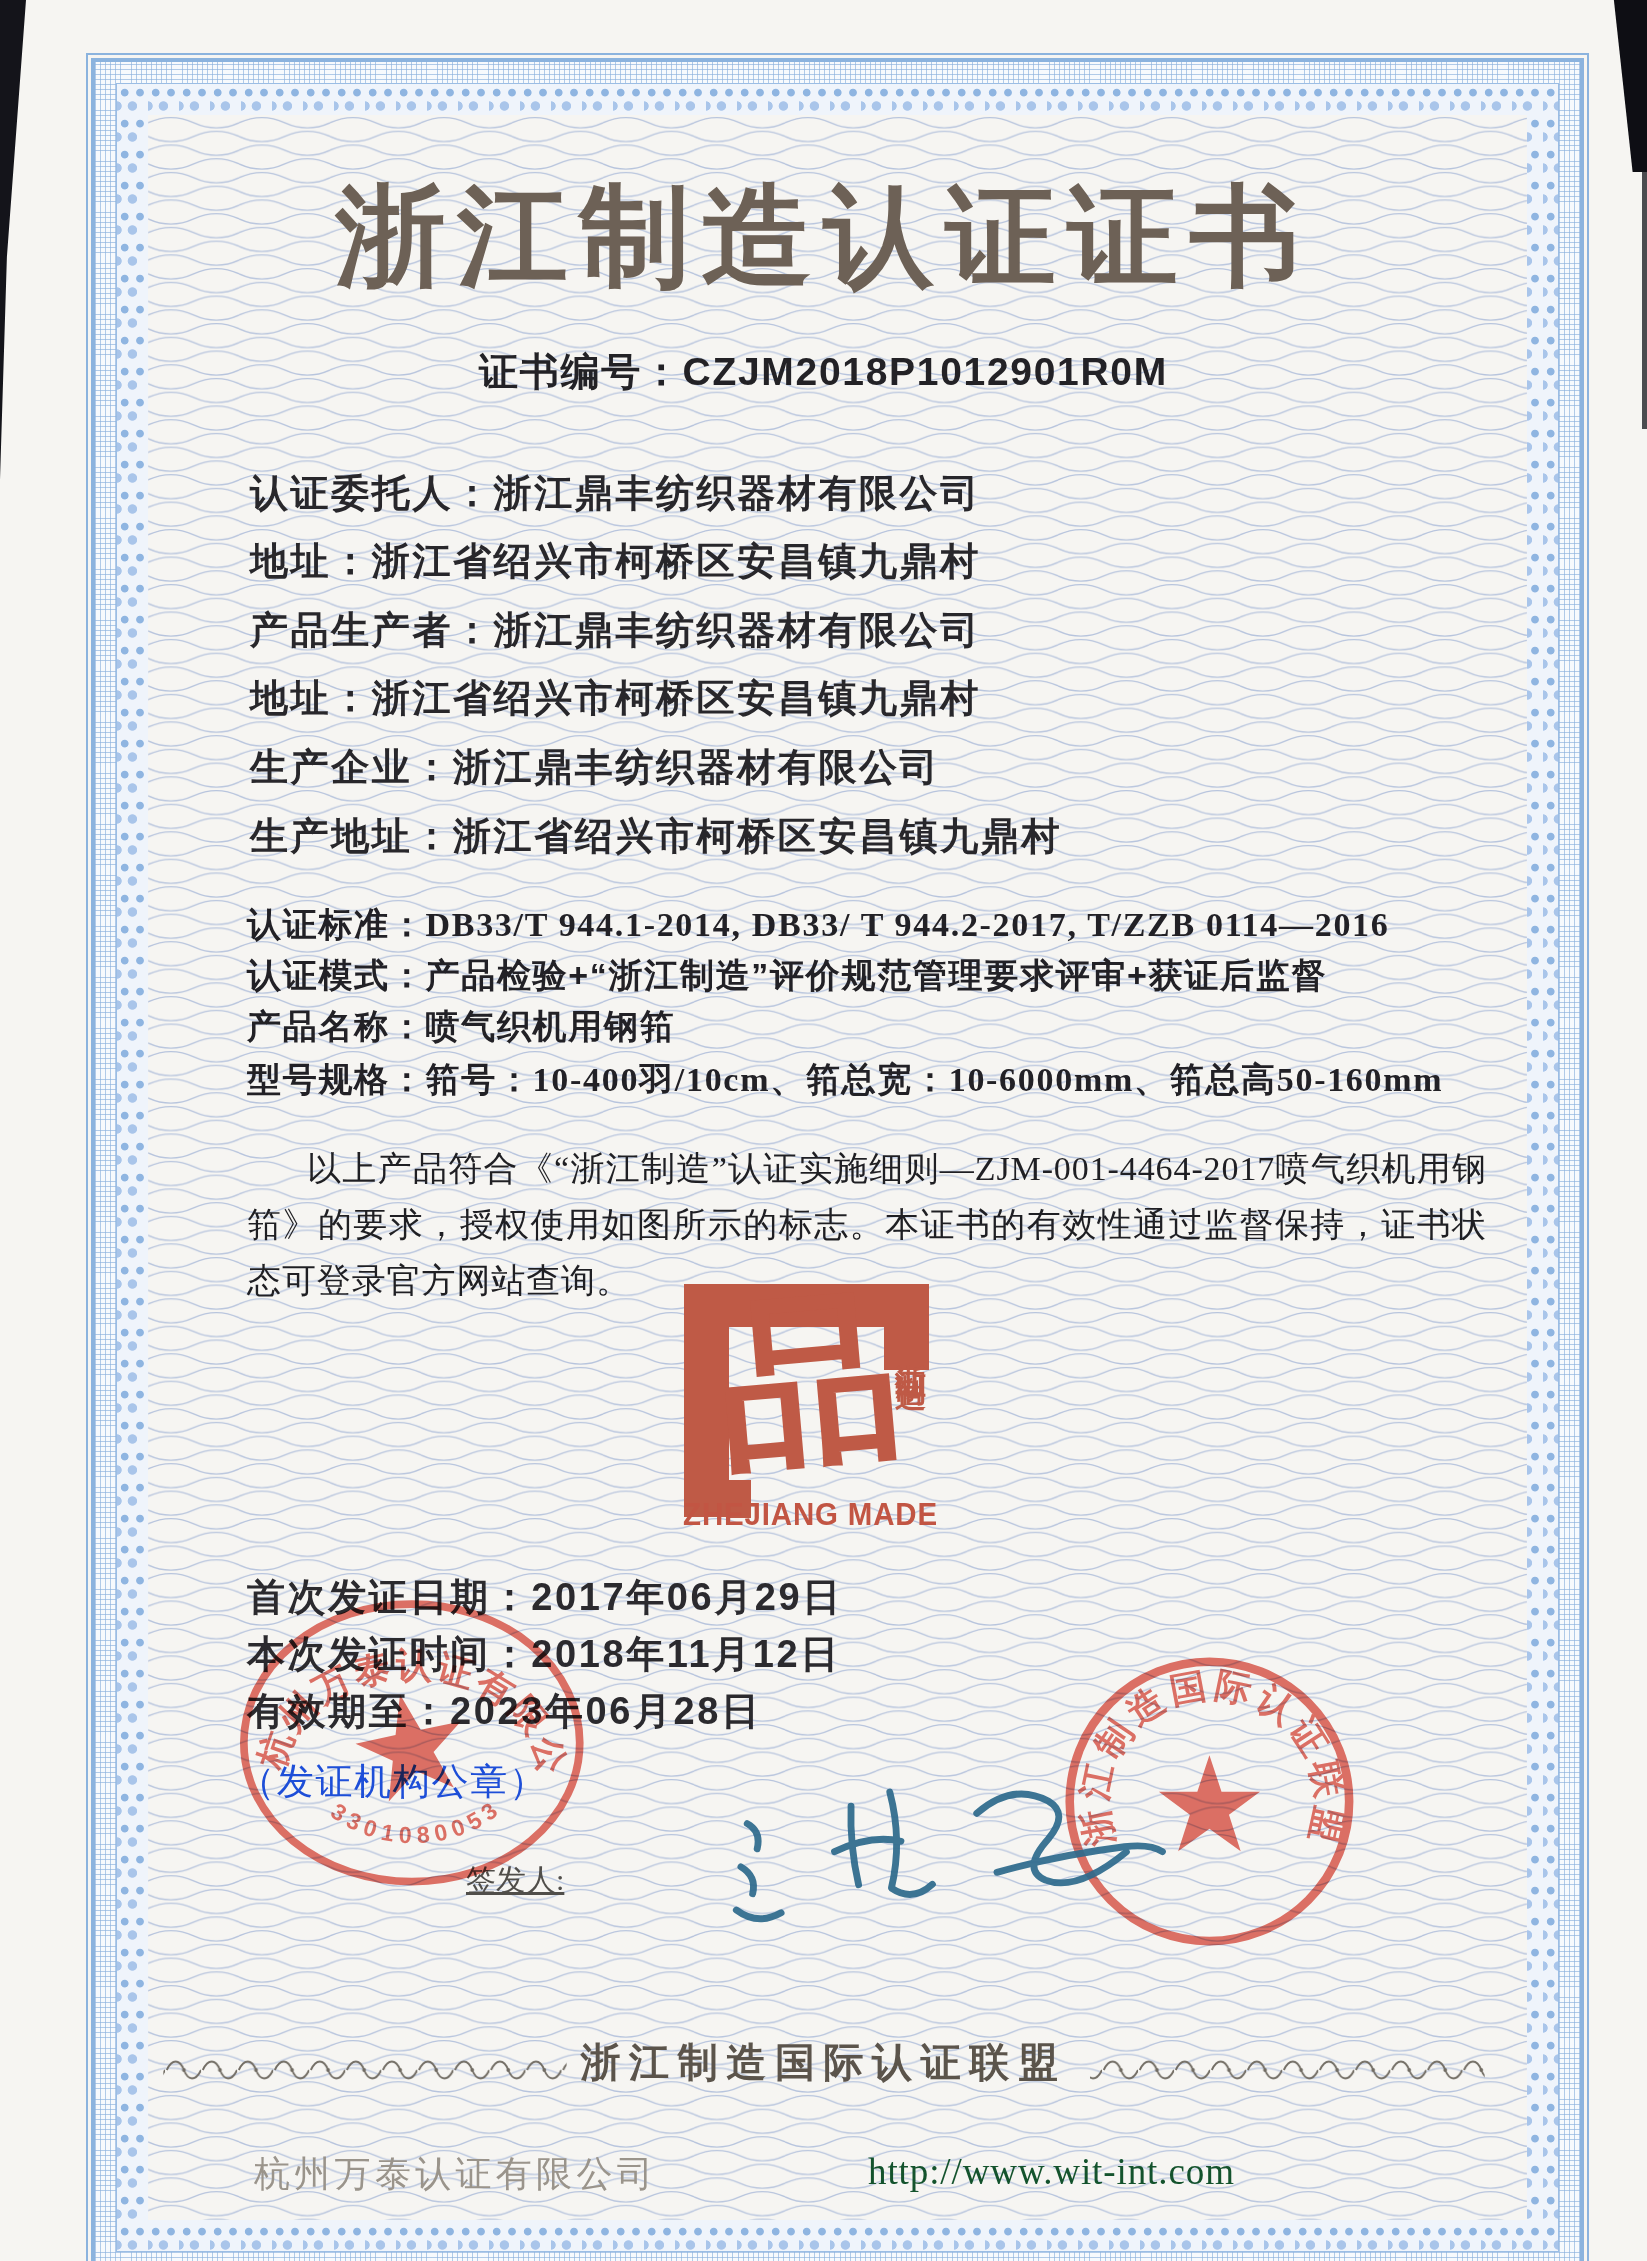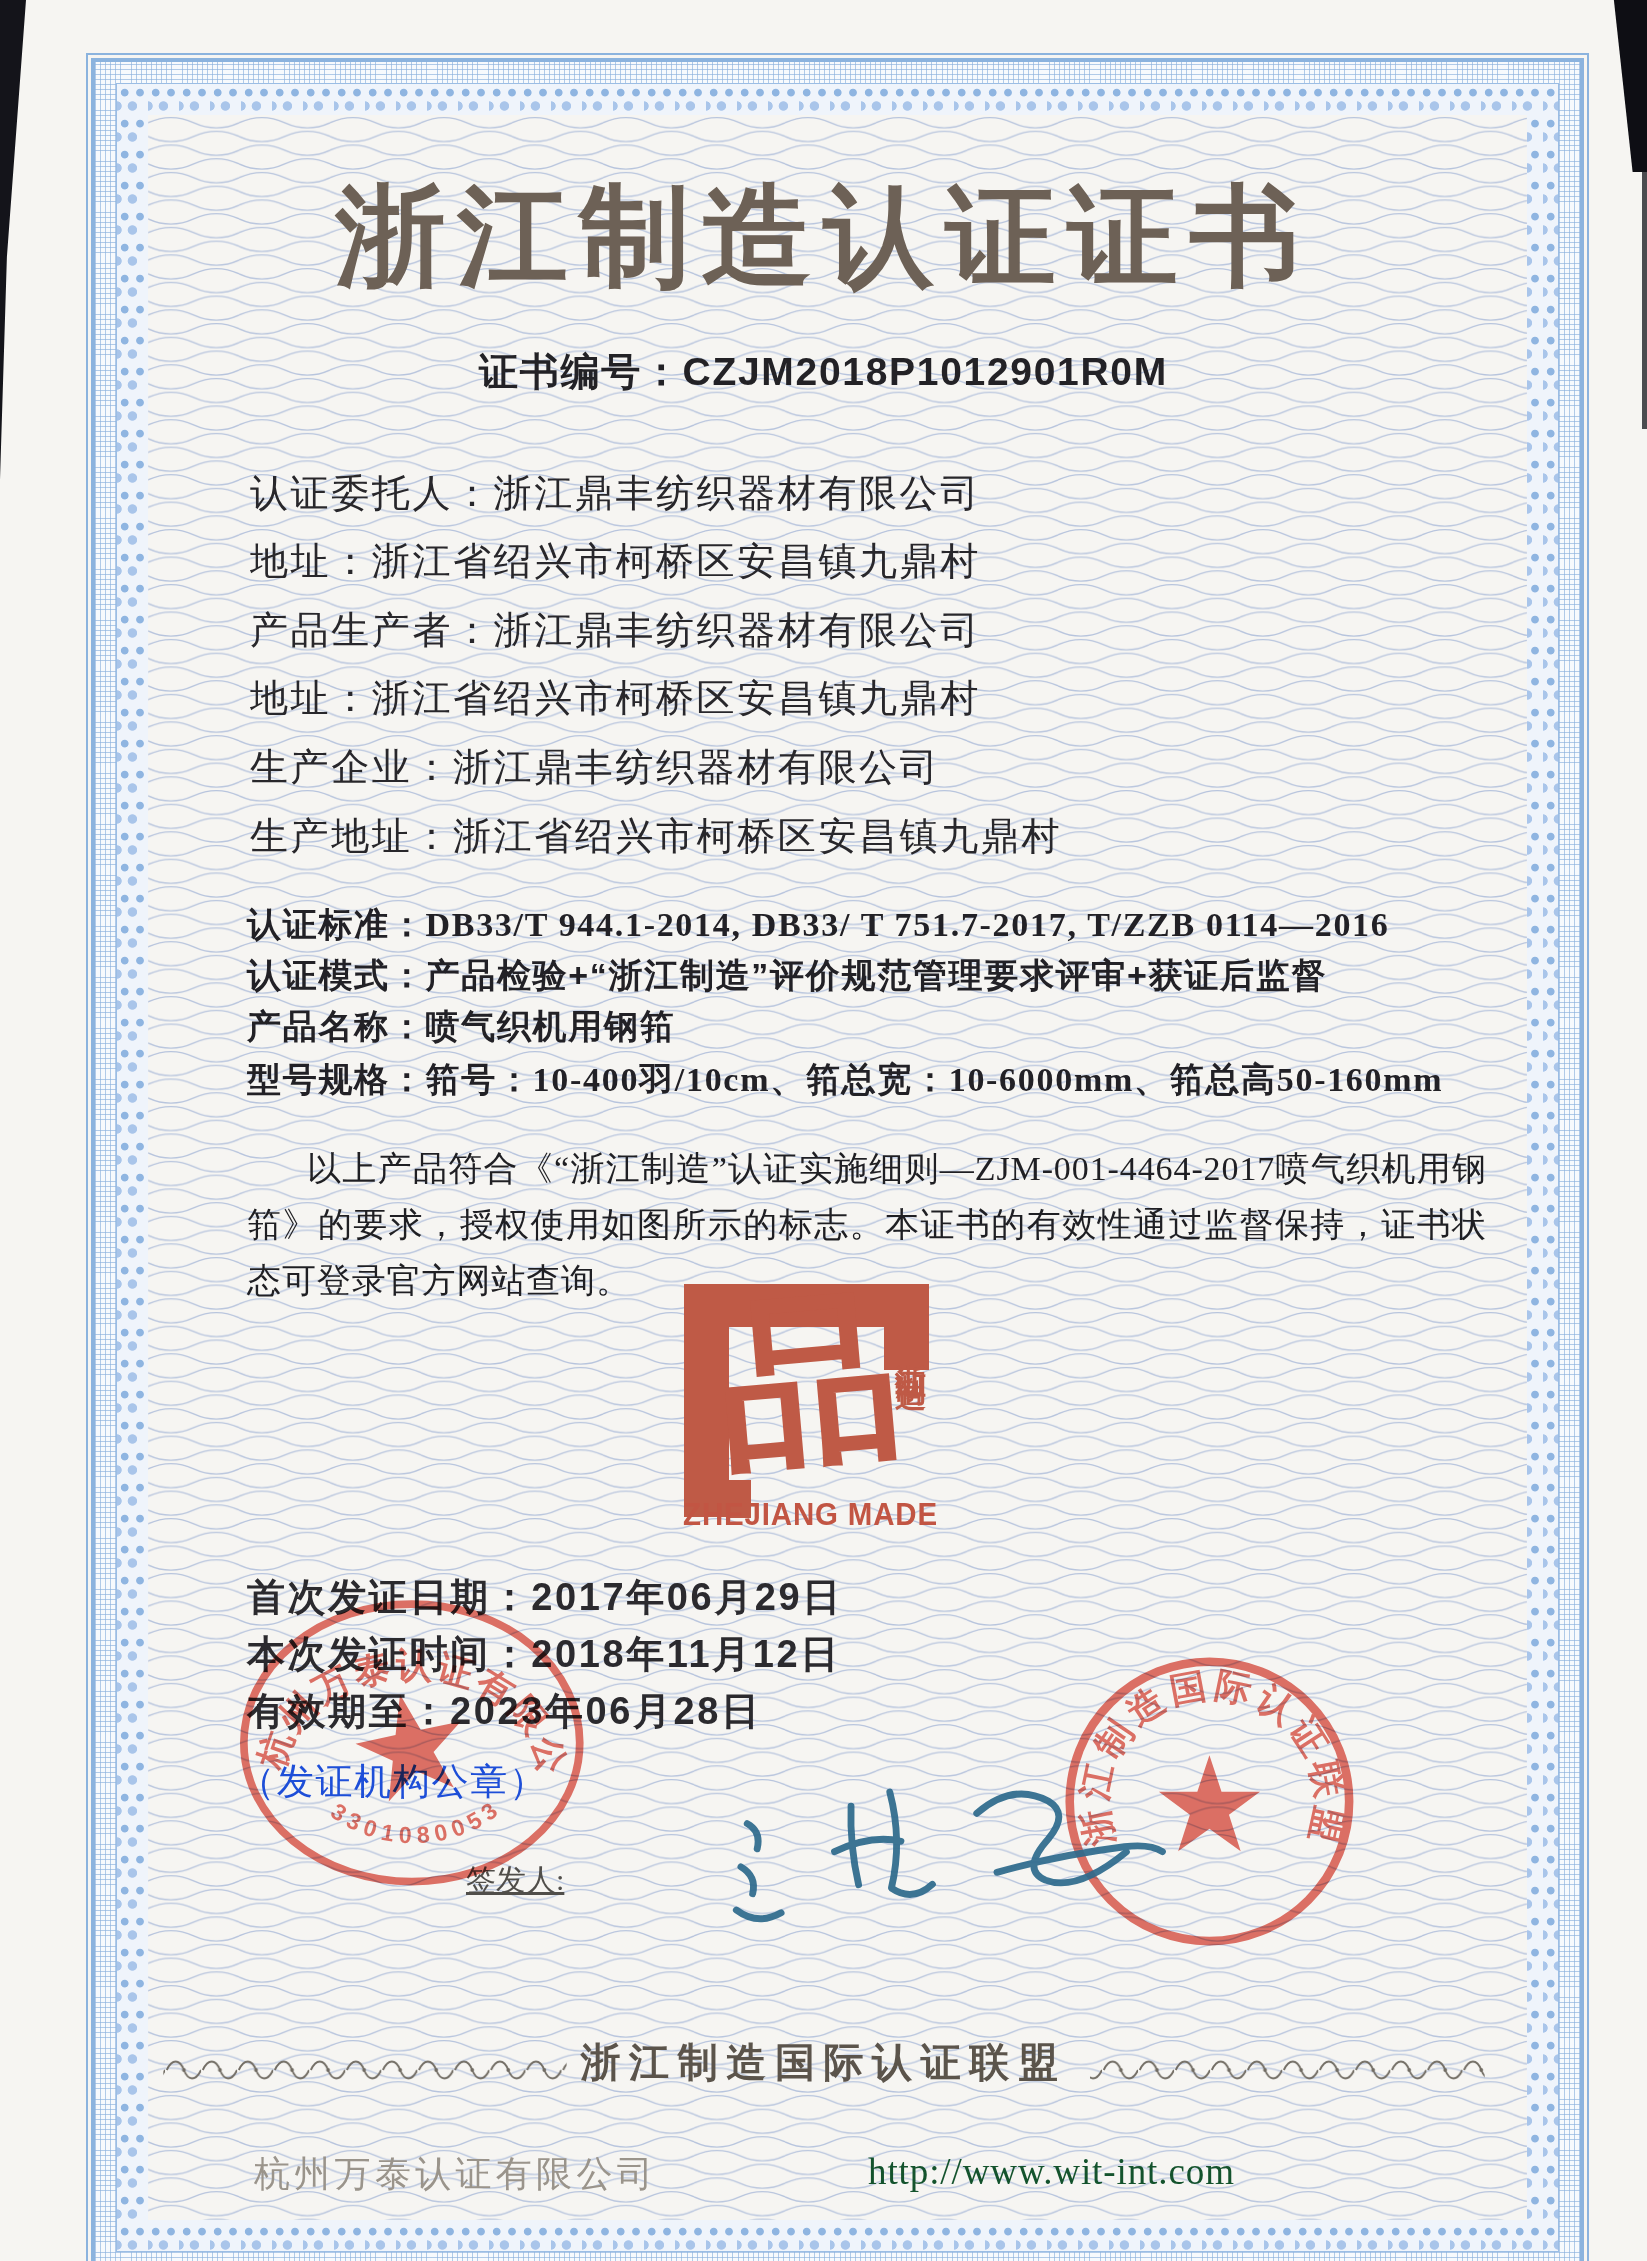--- a/index.html
+++ b/index.html
@@ -33,21 +33,21 @@
     clip-path:polygon(8% 0,100% 0,100% 100%,60% 100%);z-index:9;}
   .scan-r2{position:absolute;right:0;top:172px;width:5.1px;height:257px;background:rgba(18,18,24,.75);z-index:9;}
   
   .layer{position:absolute;inset:0;z-index:5;border-radius:12px;}
   .abs{position:absolute;white-space:nowrap;}
   .title{left:0;top:163px;width:1647px;text-align:center;
     font-family:"Liberation Serif","DejaVu Serif",serif;font-weight:700;
     font-size:110px;letter-spacing:12px;color:#6d6156;}
   .certno{left:0;top:345px;width:1647px;text-align:center;
     font-size:39px;font-weight:600;letter-spacing:1.7px;color:#232226;}
-  .fieldline{left:250px;font-size:38px;font-weight:400;letter-spacing:2.6px;color:#28272b;}
+  .fieldline{left:250px;font-size:38px;font-weight:700;letter-spacing:2.6px;color:#28272b;}
   .specline{left:247px;font-size:34px;font-weight:700;letter-spacing:1.7px;color:#222126;}
   .spec-serif{font-family:"Liberation Serif","DejaVu Serif",serif;}
   .statement{position:absolute;left:247px;top:1141px;width:1240px;
     font-family:"Liberation Serif","DejaVu Serif",serif;
     font-size:34px;line-height:56px;color:#1f1f23;letter-spacing:0.9px;
     text-indent:60px;text-align:justify;white-space:normal;}
   
   .logo{position:absolute;left:656px;top:1284px;width:360px;height:275px;}
   .logo .bar{position:absolute;background:#bf5a46;}
   .logo-glyph{position:absolute;left:62px;top:6.9px;font-size:182px;line-height:1;
@@ -112,21 +112,21 @@
       <span>证书编号：</span><span>CZJM2018P1012901R0M</span>
     </div>
 
     <div class="abs fieldline" style="top:468px"><span>认证委托人：</span><span>浙江鼎丰纺织器材有限公司</span></div>
     <div class="abs fieldline" style="top:536px"><span>地址：</span><span>浙江省绍兴市柯桥区安昌镇九鼎村</span></div>
     <div class="abs fieldline" style="top:605px"><span>产品生产者：</span><span>浙江鼎丰纺织器材有限公司</span></div>
     <div class="abs fieldline" style="top:673px"><span>地址：</span><span>浙江省绍兴市柯桥区安昌镇九鼎村</span></div>
     <div class="abs fieldline" style="top:742px"><span>生产企业：</span><span>浙江鼎丰纺织器材有限公司</span></div>
     <div class="abs fieldline" style="top:811px"><span>生产地址：</span><span>浙江省绍兴市柯桥区安昌镇九鼎村</span></div>
 
-    <div class="abs specline" style="top:902px"><span>认证标准：</span><span class="spec-serif">DB33/T 944.1-2014, DB33/ T 751.7-2017, T/ZZB 0114—2016</span></div>
+    <div class="abs specline" style="top:902px"><span>认证标准：</span><span class="spec-serif">DB33/T 944.1-2014, DB33/ T 944.2-2017, T/ZZB 0114—2016</span></div>
     <div class="abs specline" style="top:953px"><span>认证模式：</span><span>产品检验+“浙江制造”评价规范管理要求评审+获证后监督</span></div>
     <div class="abs specline" style="top:1004px"><span>产品名称：</span><span>喷气织机用钢筘</span></div>
     <div class="abs specline" style="top:1057px"><span>型号规格：</span><span class="spec-serif">筘号：10-400羽/10cm、筘总宽：10-6000mm、筘总高50-160mm</span></div>
 
     <div class="statement">以上产品符合《“浙江制造”认证实施细则—ZJM-001-4464-2017喷气织机用钢筘》的要求，授权使用如图所示的标志。本证书的有效性通过监督保持，证书状态可登录官方网站查询。</div>
 
     <div class="logo">
       <div class="bar" style="left:28px;top:0;width:244px;height:43px"></div>
       <div class="bar" style="left:228px;top:0;width:45px;height:86px"></div>
       <div class="bar" style="left:28px;top:0;width:45px;height:233px"></div>

